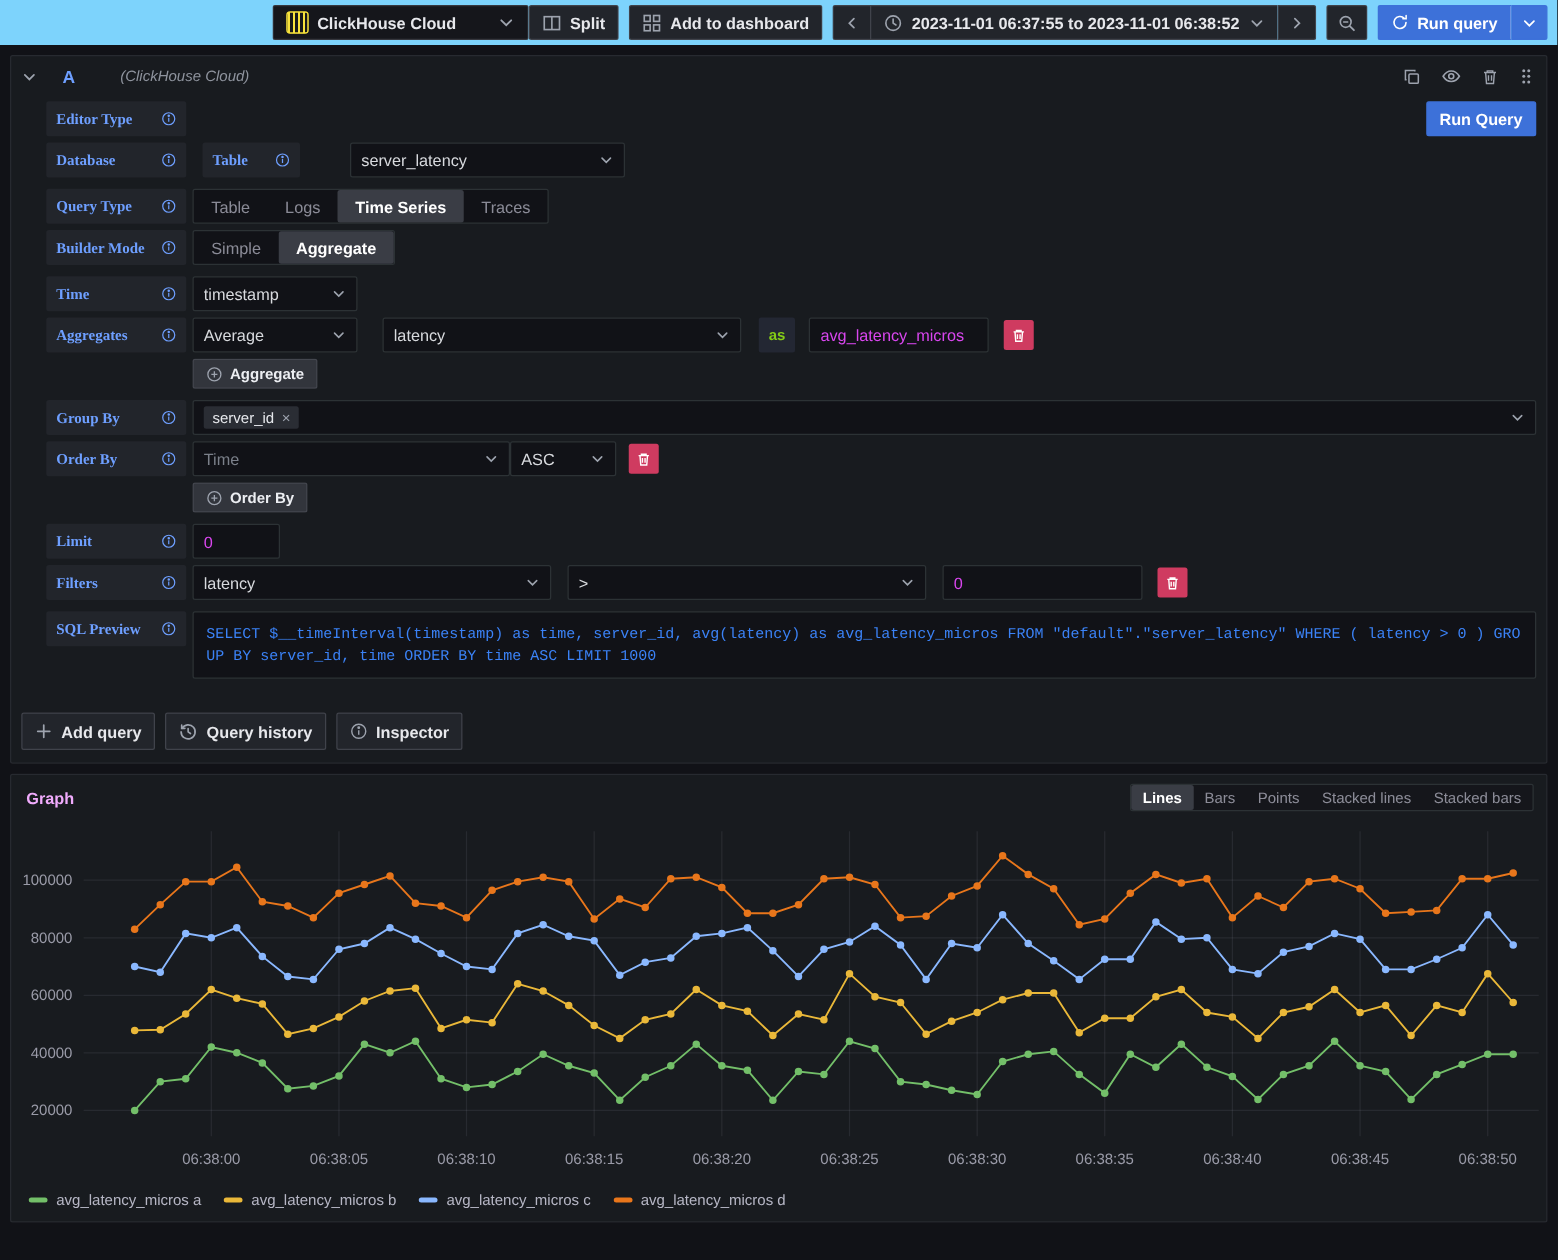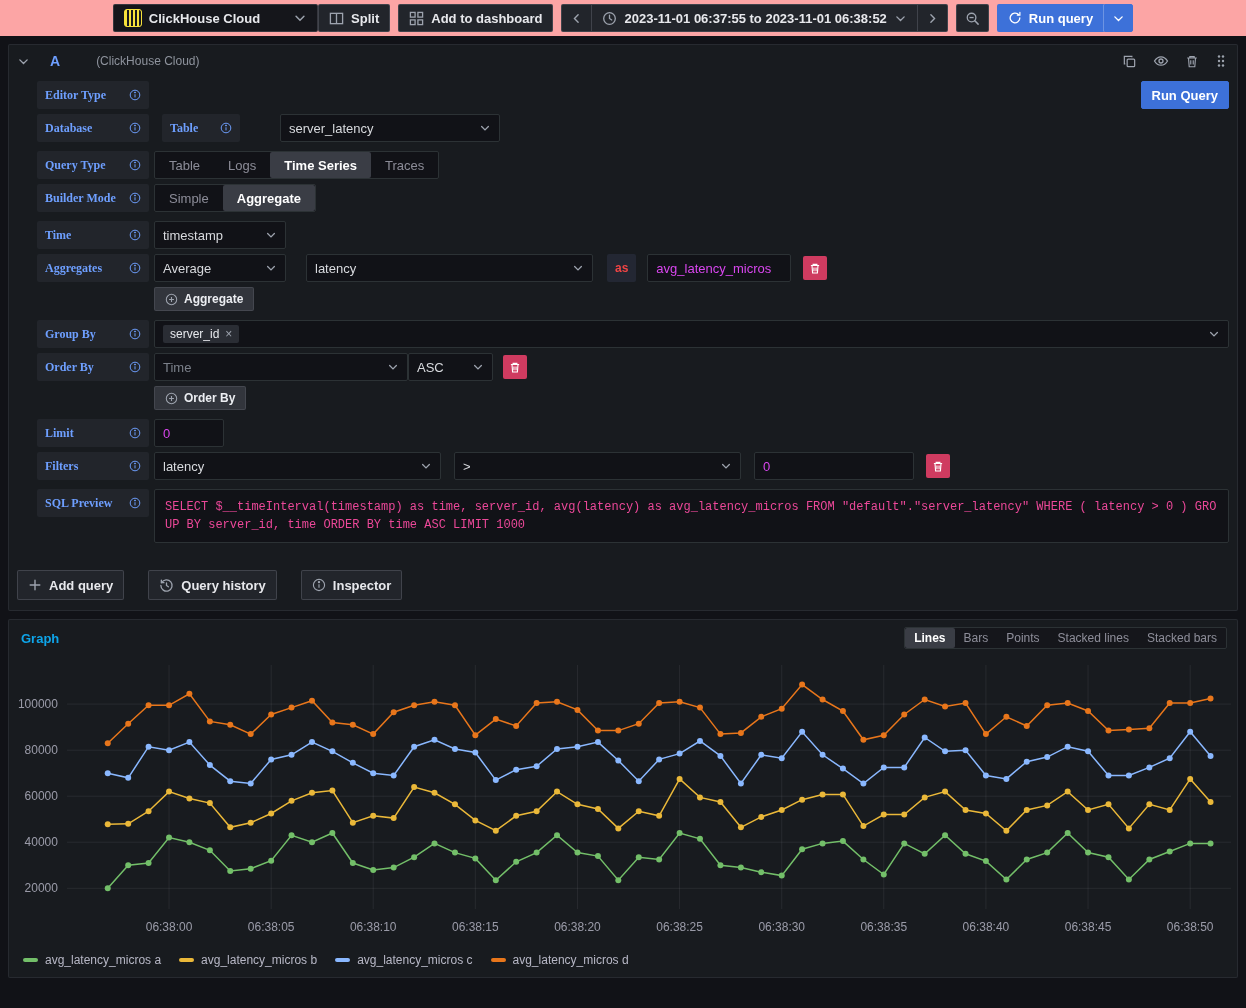--- a/index.html
+++ b/index.html
@@ -2,21 +2,21 @@
 <html><head>
 <meta charset="utf-8">
 <style>
   * { box-sizing: border-box; margin: 0; padding: 0; }
   html,body { width:100%; background:#111217; font-family:"Liberation Sans", sans-serif; color:#ccccdc; }
   body { min-height:1008px; }
   svg { display:block; }
   .icon { flex:none; display:inline-flex; align-items:center; justify-content:center; color:#9da3ae; }
 
   
-  .topbar { height:36px; background:#fca5a5; display:flex; align-items:center; justify-content:center; padding:0 8px; }
+  .topbar { height:36px; background:#7dd3fc; display:flex; align-items:center; justify-content:flex-end; padding:0 8px; }
   .btn { display:inline-flex; align-items:center; gap:7px; height:28px; padding:0 10px; background:#22252b;
          border:1px solid rgba(204,204,220,0.18); border-radius:2px; color:#e7e8ec; font-size:13px; font-weight:600; cursor:pointer; white-space:nowrap; }
   .ds-picker { background:#15161b; }
   .ds-picker .ds-name { font-weight:600; }
   .ch-logo { width:18px; height:18px; border-radius:3px;
              background:repeating-linear-gradient(90deg,#f7e23b 0 2px,#17181c 2px 4px); background-color:#f7e23b; border:1px solid #f7e23b; }
   .topbar-right { display:flex; align-items:center; gap:8px; }
   .time-group { display:flex; align-items:center; }
   .time-group .btn { border-radius:0; border-right-width:0; }
   .time-group .btn:first-child { border-radius:2px 0 0 2px; }
@@ -28,57 +28,57 @@
   .run-query .caret { border-radius:0 2px 2px 0; padding:0 7px; }
   .run-query .icon { color:#fff; }
 
   
   .panel { background:#181b1f; border:1px solid rgba(204,204,220,0.09); border-radius:2px; margin:8px; }
 
   
   .q-header { display:flex; align-items:center; justify-content:space-between; height:32px; padding:0 10px 0 8px; }
   .q-header-left { display:flex; align-items:center; gap:14px; }
   .ref-id { color:#6e9fff; font-weight:700; font-size:14px; margin-left:6px; }
-  .ds-hint { color:#8e939d; font-size:12px; margin-left:22px; }
+  .ds-hint { color:#8e939d; font-size:12px; font-style:italic; margin-left:22px; }
   .q-header-icons { display:flex; align-items:center; gap:16px; }
   .q-header-icons .icon { cursor:pointer; }
 
   
   .editor { padding:4px 8px 12px 28px; }
   .row { display:flex; align-items:stretch; margin-bottom:5px; }
   .row.gap-top { margin-top:9px; }
   .flabel { width:112px; flex:none; background:#22252b; border-radius:2px; display:flex; align-items:center; justify-content:space-between;
             padding:0 8px; margin-right:5px; height:28px;font-family:Liberation Serif, serif; }
   .flabel span { color:#6e9fff; font-size:12px; font-weight:600; }
   .radio-group { display:flex; align-items:center; background:#111217; border:1px solid #2c3235; border-radius:2px; padding:0; height:28px; }
   .radio-opt { display:flex; align-items:center; height:100%; padding:0 14px; font-size:13px; color:rgba(204,204,220,0.65); cursor:pointer; border-radius:2px; }
   .radio-opt.selected { background:#3a3d45; color:#ffffff; font-weight:700; }
   .select, .tinput { background:#111217; border:1px solid #2c3235; border-radius:2px; height:28px; display:flex; align-items:center;
             padding:0 8px; font-size:13px; color:#d8dade; }
   .select { justify-content:space-between; cursor:pointer; }
   .select .muted { color:#7b808a; }
   .tinput input { background:transparent; border:none; outline:none; color:#d946ef; font-size:13px; width:100%; font-family:"Liberation Sans",sans-serif; }
-  .as-badge { background:#232733; border-radius:2px; color:#ef4444; font-size:12px; font-weight:700; display:flex; align-items:center; padding:0 8px; height:28px; }
+  .as-badge { background:#232733; border-radius:2px; color:#84cc16; font-size:12px; font-weight:700; display:flex; align-items:center; padding:0 8px; height:28px; }
   .danger-btn { width:24px; height:24px; align-self:center; background:#cf3b60; border:none; border-radius:2px; color:#fff;
                 display:flex; align-items:center; justify-content:center; cursor:pointer; }
   .sub-btn { display:inline-flex; align-items:center; gap:6px; height:24px; padding:0 10px; margin-left:117px; background:#32353c;
              border:1px solid rgba(204,204,220,0.12); border-radius:2px; color:#eceef2; font-size:12px; font-weight:600; cursor:pointer; }
   .chip { display:inline-flex; align-items:center; gap:6px; background:#2a2d34; border-radius:2px; padding:2px 7px; font-size:12px; color:#e6e8ec; }
   .chip .x { color:#9da3ae; cursor:pointer; font-size:12px; }
   .sql-box { flex:1; background:#111217; border:1px solid #2c3235; border-radius:2px; padding:8px 10px; font-family:"Liberation Mono","DejaVu Sans Mono",monospace;
-             font-size:12px; line-height:18px; color:#ec4899; word-break:break-all; }
+             font-size:12px; line-height:18px; color:#3b82f6; word-break:break-all; }
   .run-query-inline { margin-left:auto; }
   .run-query-inline .btn { background:#3d71d9; border-color:#3d71d9; color:#fff; height:28px; }
 
-  .editor-footer { display:flex; gap:24px; padding:10px 8px 10px 8px;align-items:center; }
+  .editor-footer { display:flex; gap:8px; padding:10px 8px 10px 8px;align-items:center; }
   .editor-footer .btn { font-weight:600; height:30px; background:#22252b; }
 
   
   .g-header { display:flex; align-items:center; justify-content:space-between; padding:7px 10px 2px 12px; }
-  .g-title { font-size:13px; font-weight:600; color:#0ea5e9; }
+  .g-title { font-size:13px; font-weight:600; color:#f0abfc; }
   .g-toggle { display:flex; align-items:center; background:#15161b; border:1px solid #2c3235; border-radius:2px; }
   .g-opt { padding:3px 9px; font-size:12px; color:rgba(204,204,220,0.65); cursor:pointer; border-radius:2px; white-space:nowrap; }
   .g-opt.selected { background:#3a3d45; color:#fff; font-weight:700; }
   #chart-svg { width:100%; height:300px; }
   .grid { stroke:rgba(204,204,220,0.09); stroke-width:1; }
   .tick { fill:rgba(204,204,220,0.72); font-size:12px; font-family:"Liberation Sans",sans-serif; }
   .legend { display:flex; gap:18px; padding:2px 10px 10px 14px; flex-wrap:wrap; }
   .legend-item { display:flex; align-items:center; gap:7px; font-size:12px; color:rgba(204,204,220,0.88); cursor:pointer; }
   .swatch { width:15px; height:4px; border-radius:2px; }
 </style>

